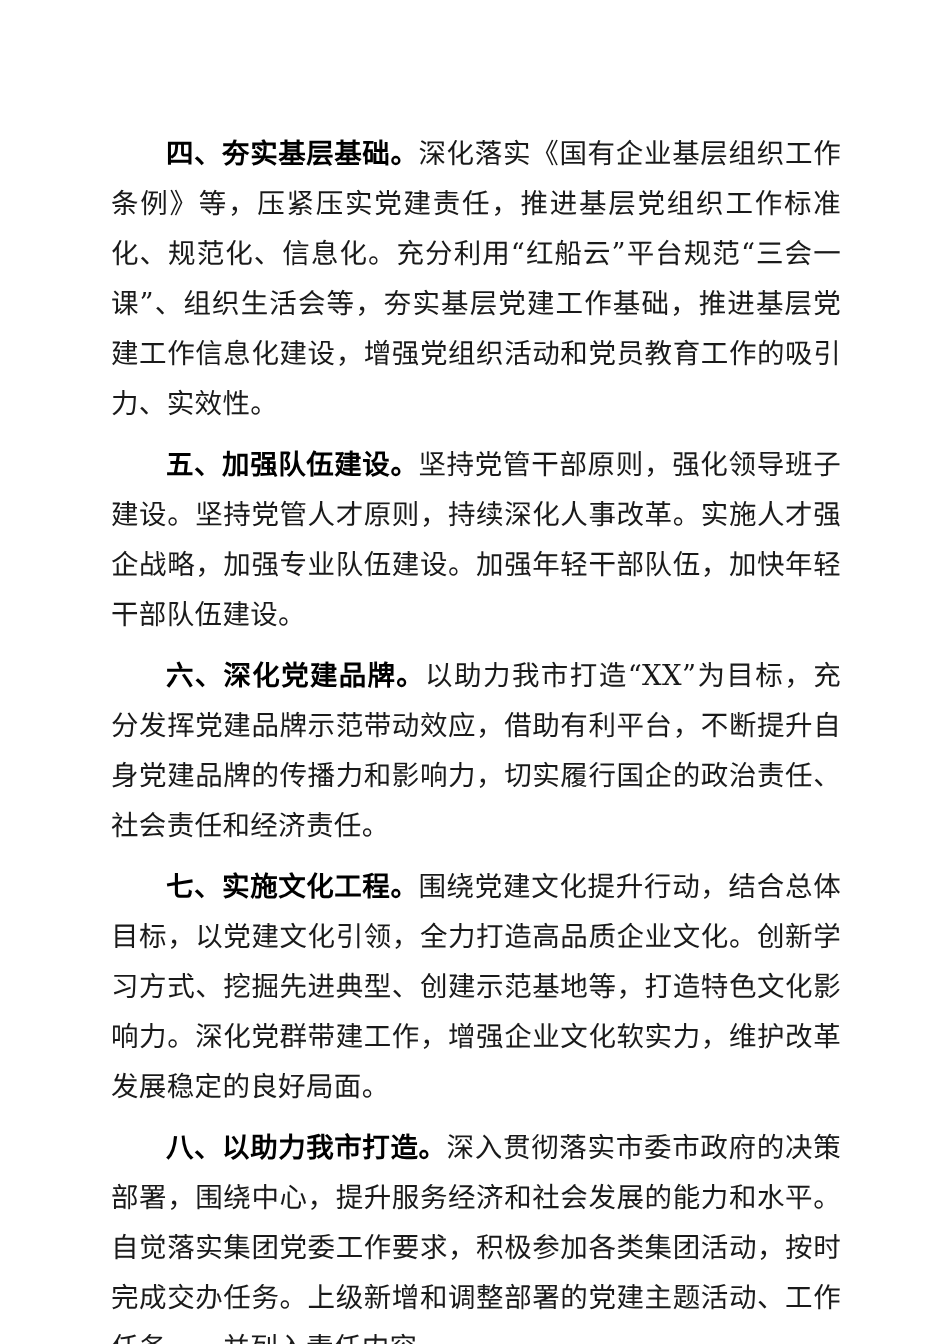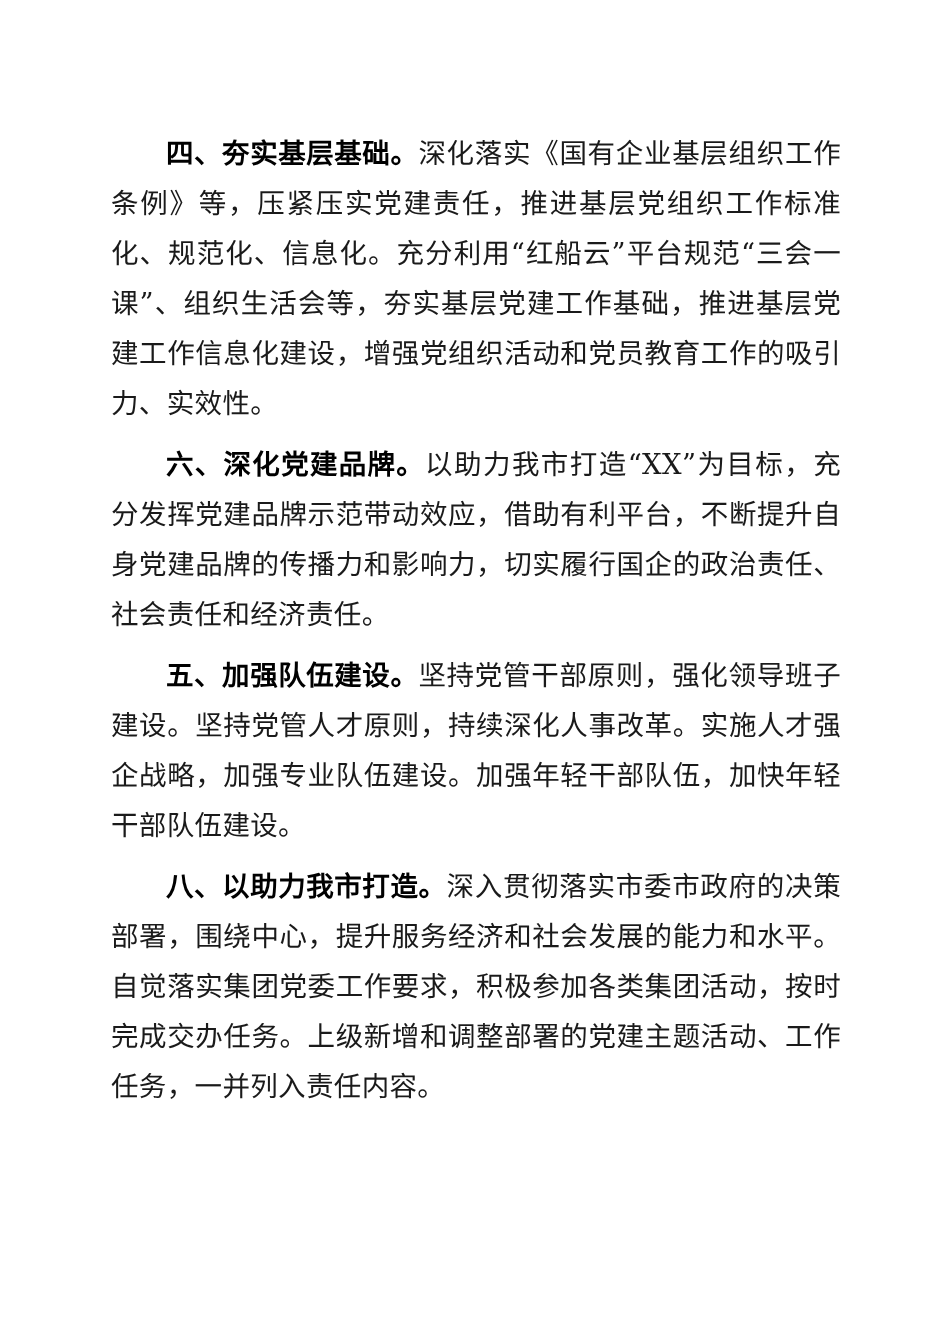--- a/index.html
+++ b/index.html
@@ -56,26 +56,29 @@
 <body>
 
 <div class="page">
   <div class="doc-body">
 
     <p class="section">
       <span class="sec-head">四、</span><span class="sec-head">夯实基层基础</span><span class="sec-head">。</span><span class="sec-text">深化落实《国有企业基层组织工作条例》等，压紧压实党建责任，推进基层党组织工作标准化、规范化、信息化。充分利用“红船云”平台规范“三会一课”、组织生活会等，夯实基层党建工作基础，推进基层党建工作信息化建设，增强党组织活动和党员教育工作的吸引力、实效性。</span>
     </p>
 
     <p class="section">
+      <span class="sec-head">五、</span><span class="sec-head">加强队伍建设</span><span class="sec-head">。</span><span class="sec-text">坚持党管干部原则，强化领导班子建设。坚持党管人才原则，持续深化人事改革。实施人才强企战略，加强专业队伍建设。加强年轻干部队伍，加快年轻干部队伍建设。</span>
+    </p>
+
+    <p class="section">
       <span class="sec-head">六、</span><span class="sec-head">深化党建品牌</span><span class="sec-head">。</span><span class="sec-text">以助力我市打造“XX”为目标，充分发挥党建品牌示范带动效应，借助有利平台，不断提升自身党建品牌的传播力和影响力，切实履行国企的政治责任、社会责任和经济责任。</span>
     </p>
 
     <p class="section">
-      <span class="sec-head">五、</span><span class="sec-head">加强队伍建设</span><span class="sec-head">。</span><span class="sec-text">坚持党管干部原则，强化领导班子建设。坚持党管人才原则，持续深化人事改革。实施人才强企战略，加强专业队伍建设。加强年轻干部队伍，加快年轻干部队伍建设。</span>
+      <span class="sec-head">七、</span><span class="sec-head">实施文化工程</span><span class="sec-head">。</span><span class="sec-text">围绕党建文化提升行动，结合总体目标，以党建文化引领，全力打造高品质企业文化。创新学习方式、挖掘先进典型、创建示范基地等，打造特色文化影响力。深化党群带建工作，增强企业文化软实力，维护改革发展稳定的良好局面。</span>
     </p>
-
 
     <p class="section">
       <span class="sec-head">八、</span><span class="sec-head">以助力我市打造</span><span class="sec-head">。</span><span class="sec-text">深入贯彻落实市委市政府的决策部署，围绕中心，提升服务经济和社会发展的能力和水平。自觉落实集团党委工作要求，积极参加各类集团活动，按时完成交办任务。上级新增和调整部署的党建主题活动、工作任务，一并列入责任内容。</span>
     </p>
 
   </div>
 </div>
 
 </body></html>

